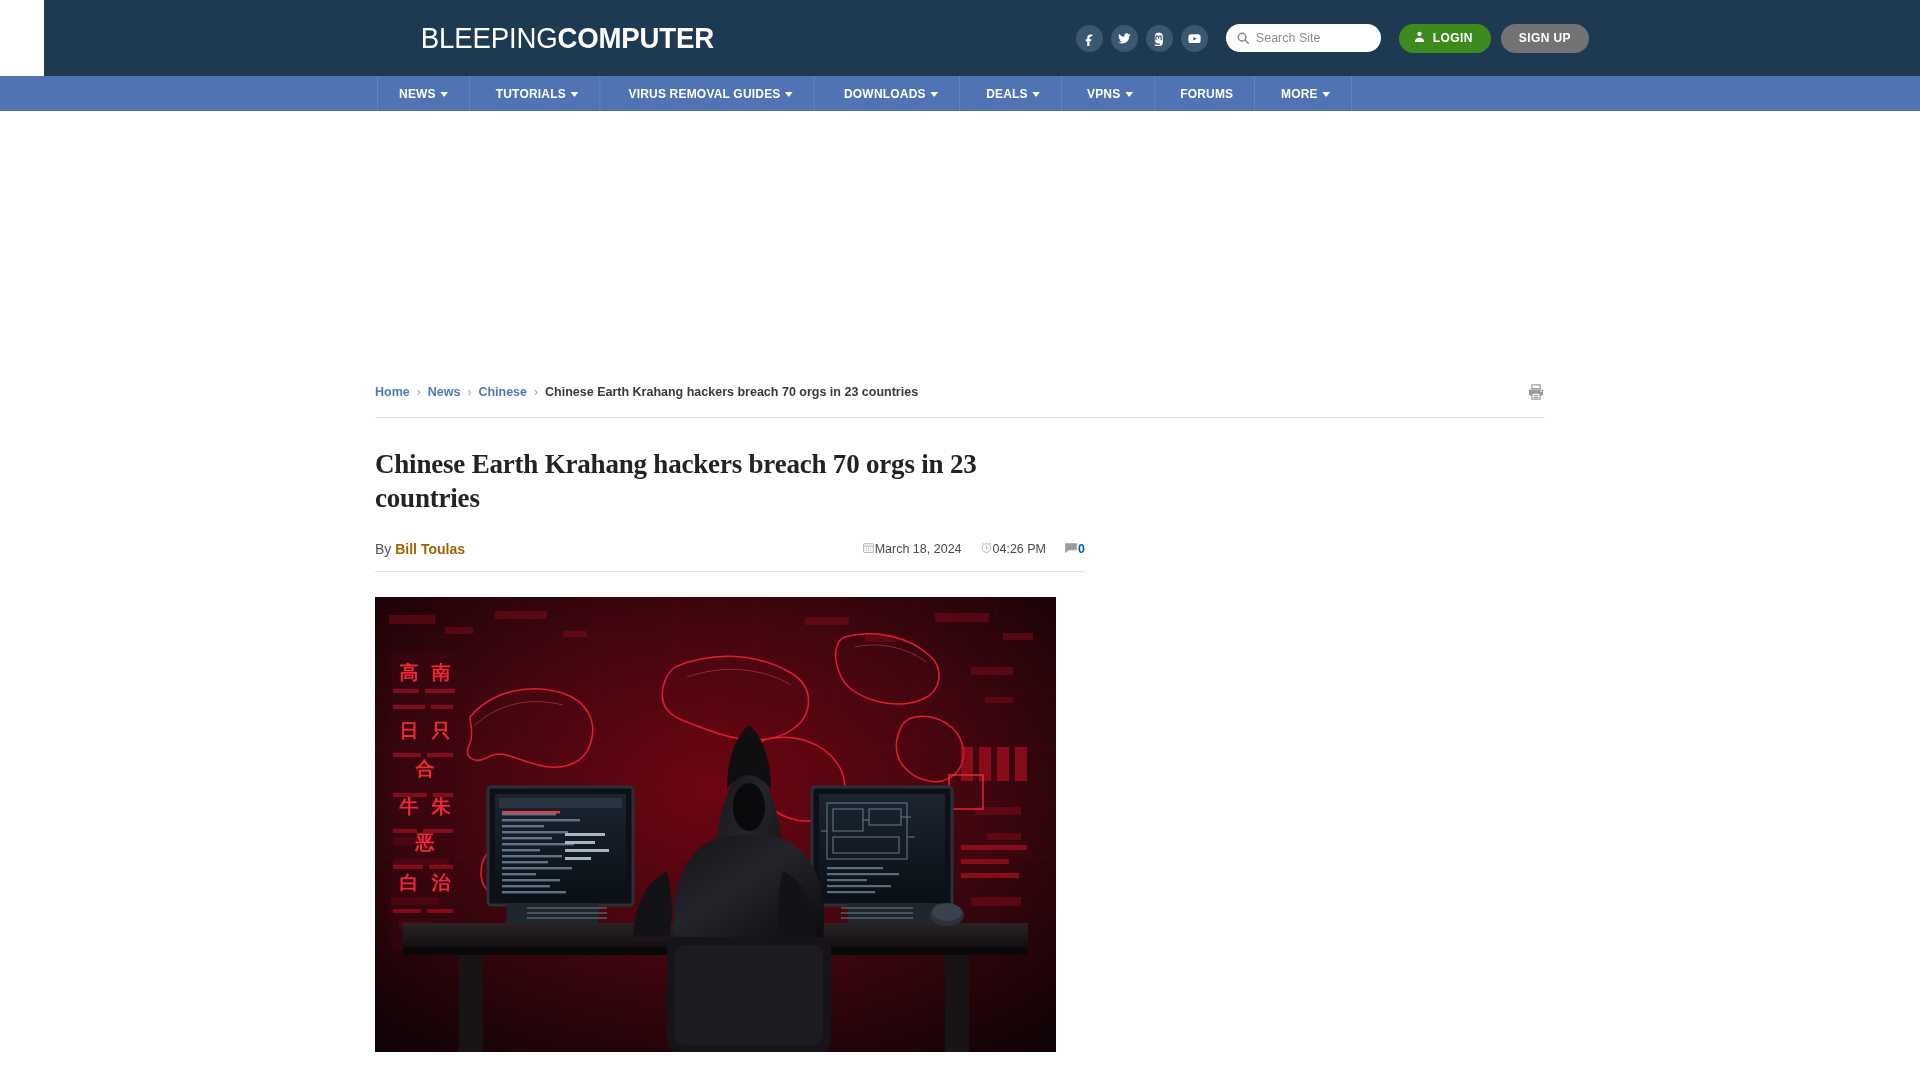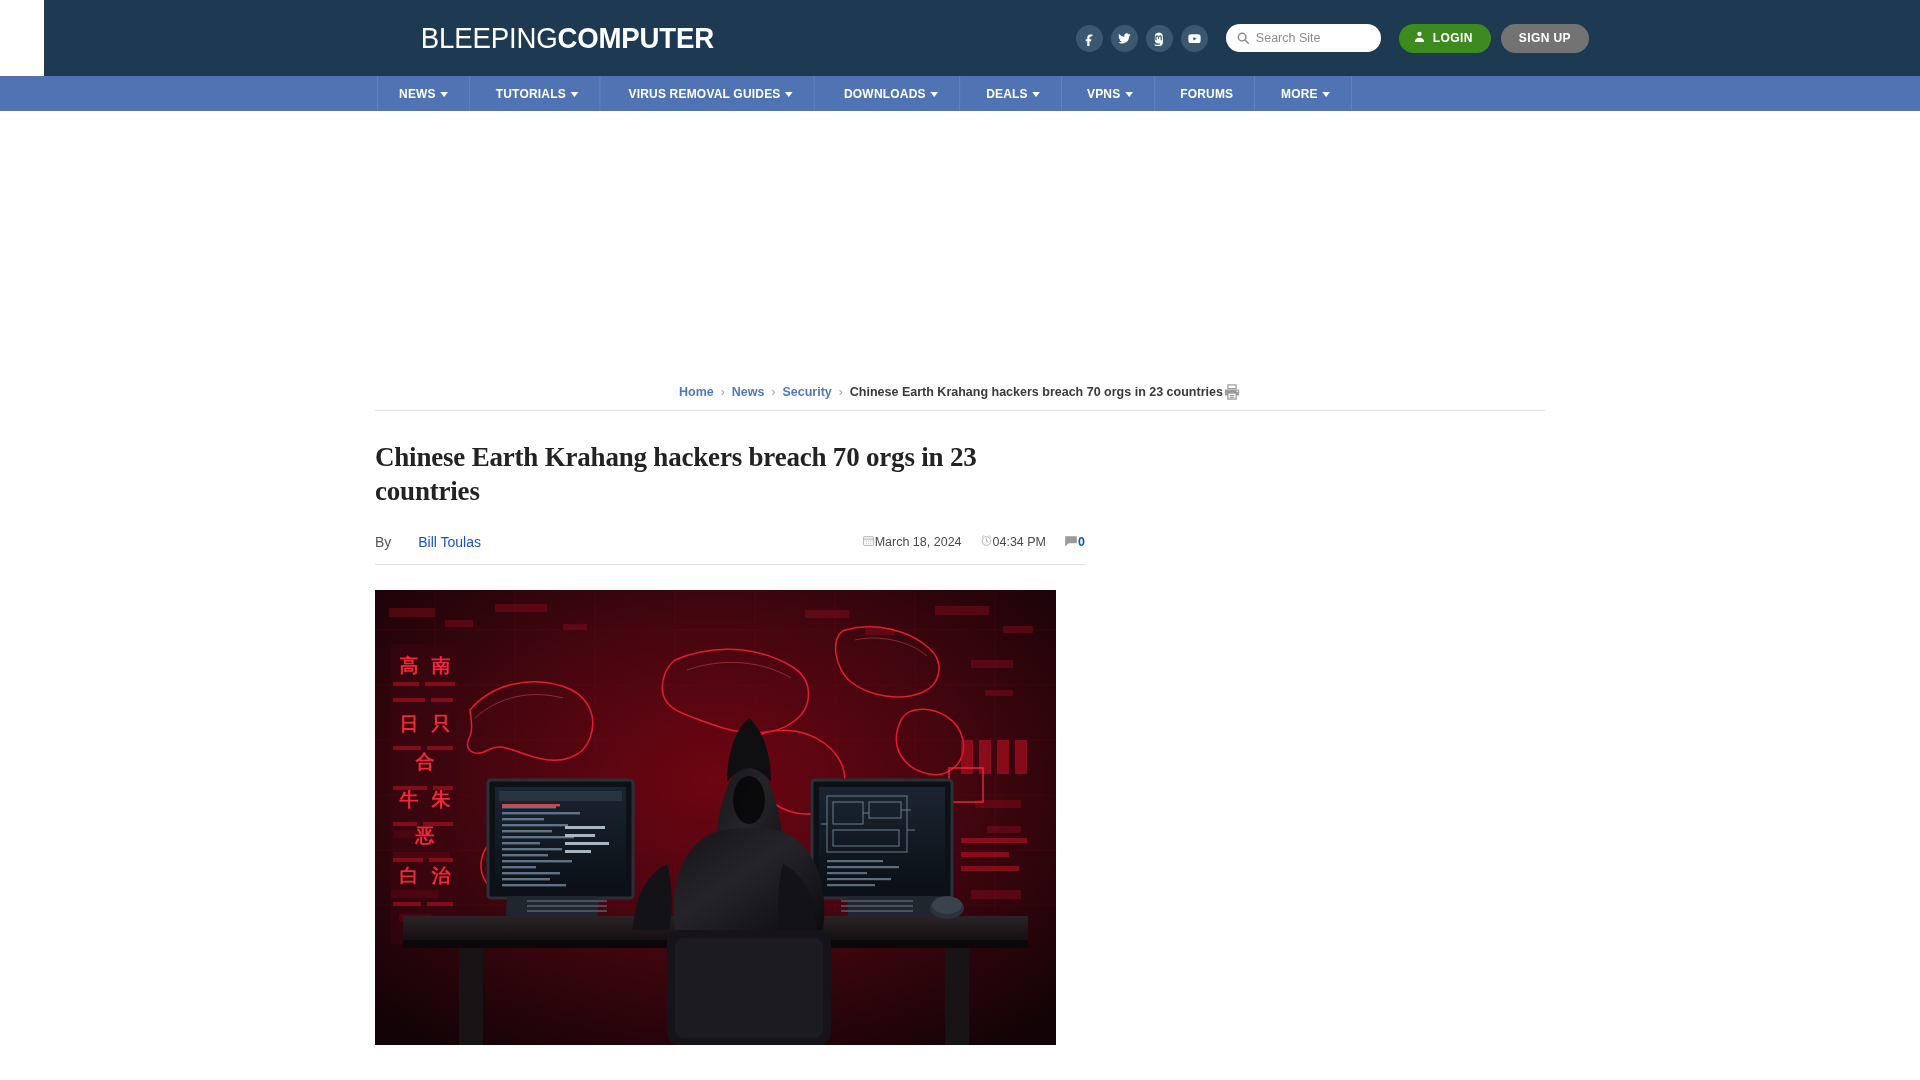--- a/index.html
+++ b/index.html
@@ -151,22 +151,22 @@
   }
 
   
   .content {
     width: 1170px;
     margin: 0 auto;
   }
   .breadcrumb-row {
     display: flex;
     align-items: center;
-    justify-content: center;
-    padding-bottom: 9px;
+    justify-content: space-between;
+    padding-bottom: 16px;
     border-bottom: 1px solid #e2e2e2;
   }
   .breadcrumb {
     display: flex;
     align-items: center;
     gap: 7px;
     font-size: 12.5px;
     font-weight: 700;
   }
   .breadcrumb a { color: #5179bd; text-decoration: none; cursor: pointer; }
@@ -192,25 +192,24 @@
     border-bottom: 1px solid #e2e2e2;
     display: flex;
     align-items: center;
     justify-content: space-between;
   }
   .byline-left {
     font-size: 14px;
     color: #555555;
   }
   .byline-left a {
-    color: #1d4ed8;
-    font-weight: 400;
+    color: #a16207;
+    font-weight: 700;
     text-decoration: none;
     cursor: pointer;
-    margin-left: 23px;
   }
   .byline-right {
     display: flex;
     align-items: center;
     gap: 18px;
     font-size: 12.5px;
     color: #4a4a4a;
   }
   .meta {
     display: flex;
@@ -331,21 +330,21 @@
 <div class="ad-zone"></div>
 
 <div class="content">
 
   <div class="breadcrumb-row">
     <div class="breadcrumb">
       <a>Home</a>
       <span class="sep">›</span>
       <a>News</a>
       <span class="sep">›</span>
-      <a>Security</a>
+      <a>Chinese</a>
       <span class="sep">›</span>
       <span class="current">Chinese Earth Krahang hackers breach 70 orgs in 23 countries</span>
     </div>
 
     <span class="print-icon">
       <svg width="18" height="18" viewBox="0 0 24 24" fill="#9b9b9b">
         <rect x="6.5" y="2.5" width="11" height="5" fill="none" stroke="#9b9b9b" stroke-width="1.6"></rect>
         <rect x="2.5" y="8.5" width="19" height="8" rx="1"></rect>
         <rect x="6.5" y="13.5" width="11" height="8" fill="#ffffff" stroke="#9b9b9b" stroke-width="1.6"></rect>
         <rect x="8.8" y="16" width="6.4" height="1.5" fill="#9b9b9b"></rect>
@@ -385,21 +384,21 @@
         <span class="meta">
           <span>
             <svg width="13" height="13" viewBox="0 0 24 24" fill="none" stroke="#b0b0b0" stroke-width="1.8">
               <circle cx="12" cy="13" r="8"></circle>
               <line x1="12" y1="9" x2="12" y2="13" stroke-linecap="round"></line>
               <line x1="12" y1="13" x2="15" y2="15" stroke-linecap="round"></line>
               <line x1="6" y1="3.5" x2="4" y2="6" stroke-linecap="round"></line>
               <line x1="18" y1="3.5" x2="20" y2="6" stroke-linecap="round"></line>
             </svg>
           </span>
-          <span>04:34 PM</span>
+          <span>04:26 PM</span>
         </span>
 
         <span class="meta">
           <span>
             <svg width="14" height="14" viewBox="0 0 24 24" fill="#9b9b9b">
               <path d="M2 4h20v12H8l-6 5z"></path>
             </svg>
           </span>
           <span class="cnt">0</span>
         </span>

